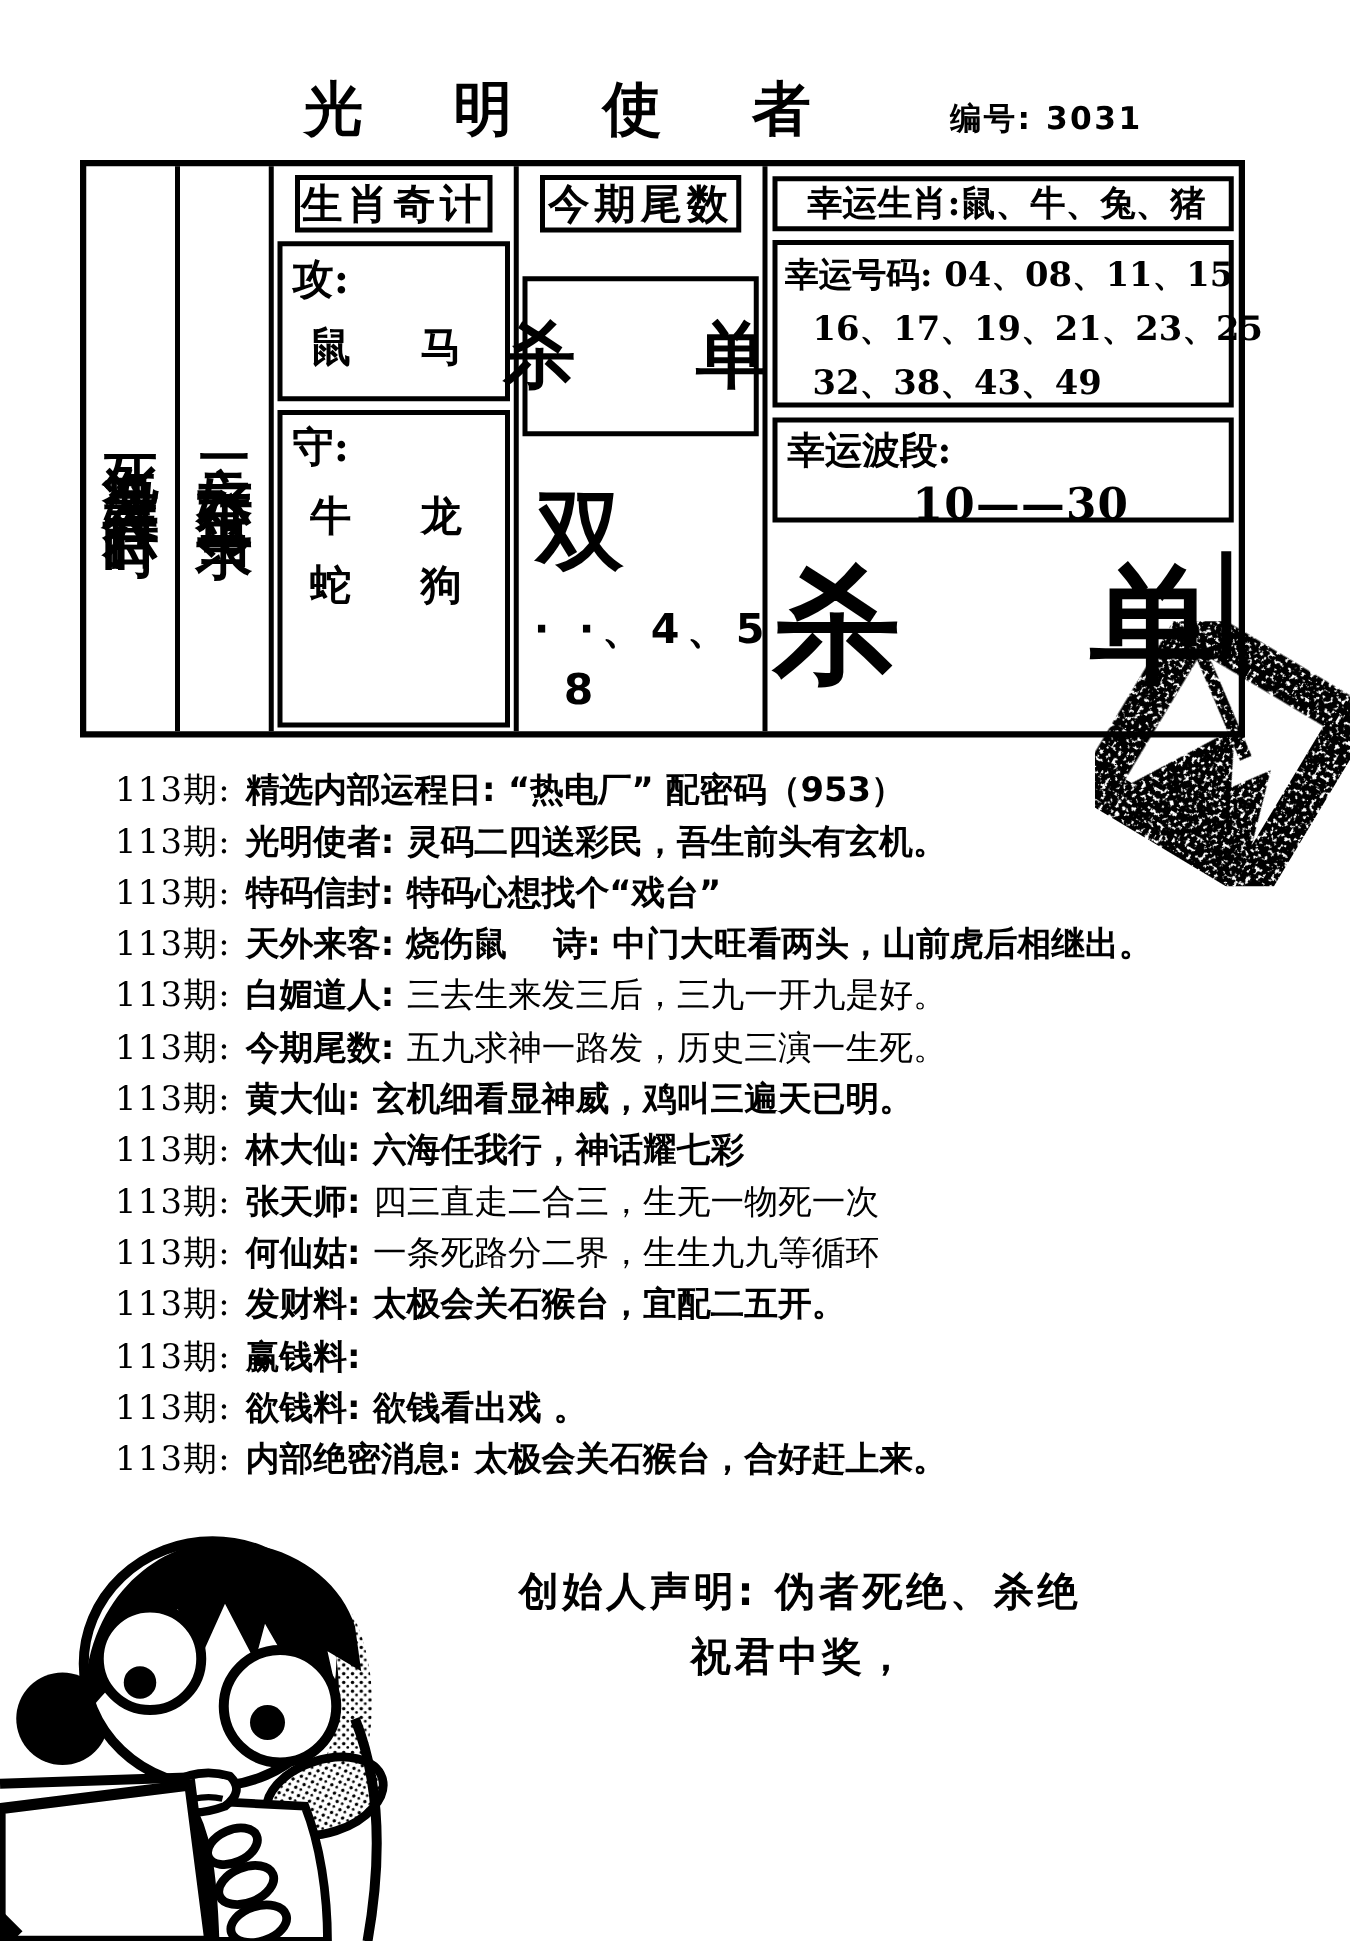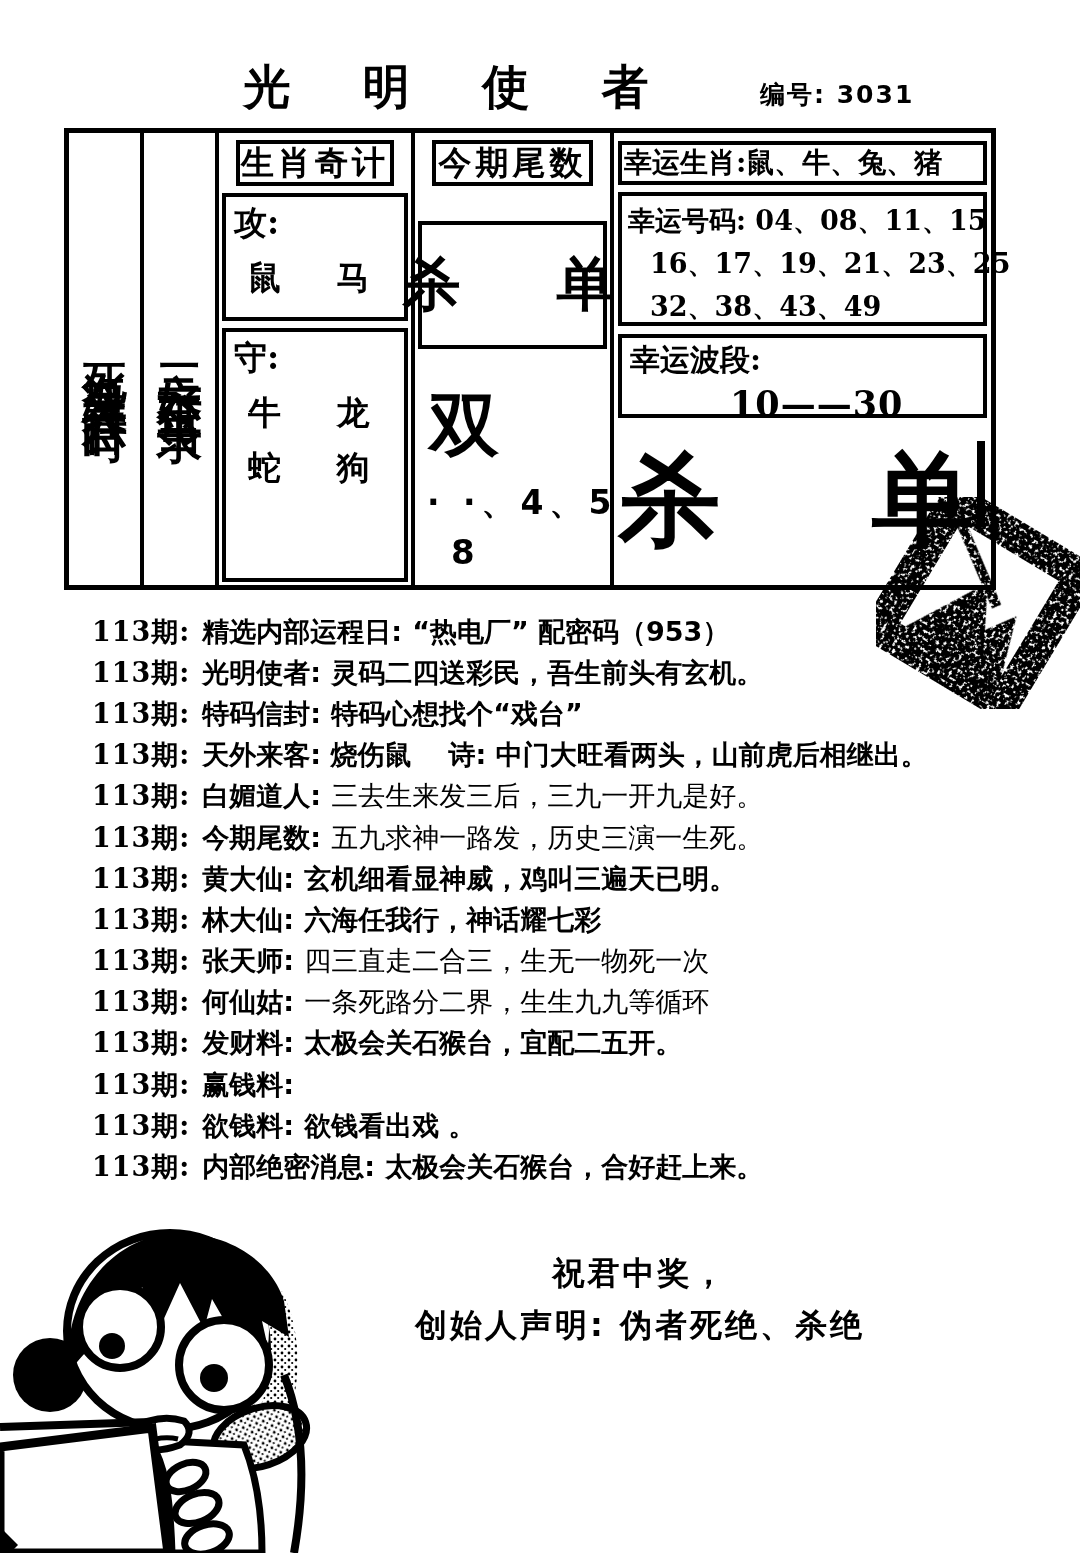--- a/index.html
+++ b/index.html
@@ -50,38 +50,38 @@
   .killbox {
     height:128px; margin:7px 3px 0; display:flex; align-items:center; justify-content:center;
     font-size:58px; font-weight:bold; letter-spacing:38px; padding-left:30px; white-space:nowrap;
   }
   .dblarea { flex:1; padding:8px 10px; }
   .dbl      { font-size:70px; font-weight:bold; line-height:80px; margin-left:4px; }
   .tailnums { font-size:33px; font-weight:bold; letter-spacing:6px; margin:16px 0 0 2px; white-space:nowrap; }
   .tailnum2 { font-size:34px; font-weight:bold; margin:6px 0 0 26px; }
   .hdrwide {
     height:44px; margin:8px 4px 0; display:flex; align-items:center;
-    font-size:28px; font-weight:bold; padding-left:2px; white-space:nowrap;
+    font-size:28px; font-weight:bold; padding-left:24px; white-space:nowrap;
   }
   .numbox { height:134px; margin:7px 4px 0; padding:3px 6px; }
   .numline  { font-size:27px; font-weight:bold; line-height:43px; white-space:nowrap; }
   .numline.ind { margin-left:22px; }
   .wavebox { height:84px; margin:8px 4px 0; padding:2px 8px; }
   .wavelabel { font-size:30px; font-weight:bold; }
   .wavevalue { font-size:35px; font-weight:bold; margin:2px 0 0 100px; letter-spacing:1px; }
   .killbig {
     flex:1; display:flex; align-items:center; justify-content:center;
     font-size:102px; font-weight:bold; letter-spacing:58px; padding-left:45px; white-space:nowrap;
   }
   .killbar { position:absolute; left:908px; top:308px; width:8px; height:86px; background:#000; }
 
   
   .tips { position:absolute; left:92px; top:611px; width:960px; }
   .tip  { height:41.2px; display:flex; align-items:center; white-space:nowrap; font-size:27px; }
-  .tip-prefix  { font-family:"DejaVu Serif","Liberation Serif",serif; font-weight:bold; margin-right:12px; letter-spacing:1px; }
+  .tip-prefix  { font-family:"DejaVu Serif","Liberation Serif",serif; font-weight:normal; margin-right:12px; letter-spacing:1px; }
   .tip-label   { font-weight:bold; margin-right:10px; }
   .tip-content { font-weight:bold; }
   .tip-content.song { font-family:"DejaVu Serif","Liberation Serif",serif; font-weight:normal; }
 
   
   .decl { position:absolute; left:200px; top:1247px; width:880px; text-align:center; }
   .decl-line { font-size:32px; font-weight:bold; line-height:52px; letter-spacing:3px; }
 
   
   .stamp   { position:absolute; left:876px; top:497px; width:206px; height:212px; }
@@ -228,22 +228,22 @@
         <span class="tip-content">欲钱看出戏 。</span>
       </div>
     <div class="tip">
         <span class="tip-prefix">113期:</span>
         <span class="tip-label">内部绝密消息:</span>
         <span class="tip-content">太极会关石猴台，合好赶上来。</span>
       </div>
   </div>
 
   <div class="decl">
+    <div class="decl-line hei">创始人声明: 伪者死绝、杀绝</div>
     <div class="decl-line hei">祝君中奖，</div>
-    <div class="decl-line hei">创始人声明: 伪者死绝、杀绝</div>
   </div>
 
   <svg class="cartoon" viewBox="0 0 340 328" xmlns="http://www.w3.org/2000/svg">
     <defs>
       <pattern id="dots" width="7" height="7" patternUnits="userSpaceOnUse">
         <rect width="7" height="7" fill="#fff"></rect>
         <circle cx="2" cy="2" r="1.4" fill="#000"></circle>
         <circle cx="5.2" cy="5" r="1.1" fill="#000"></circle>
       </pattern>
     </defs>

